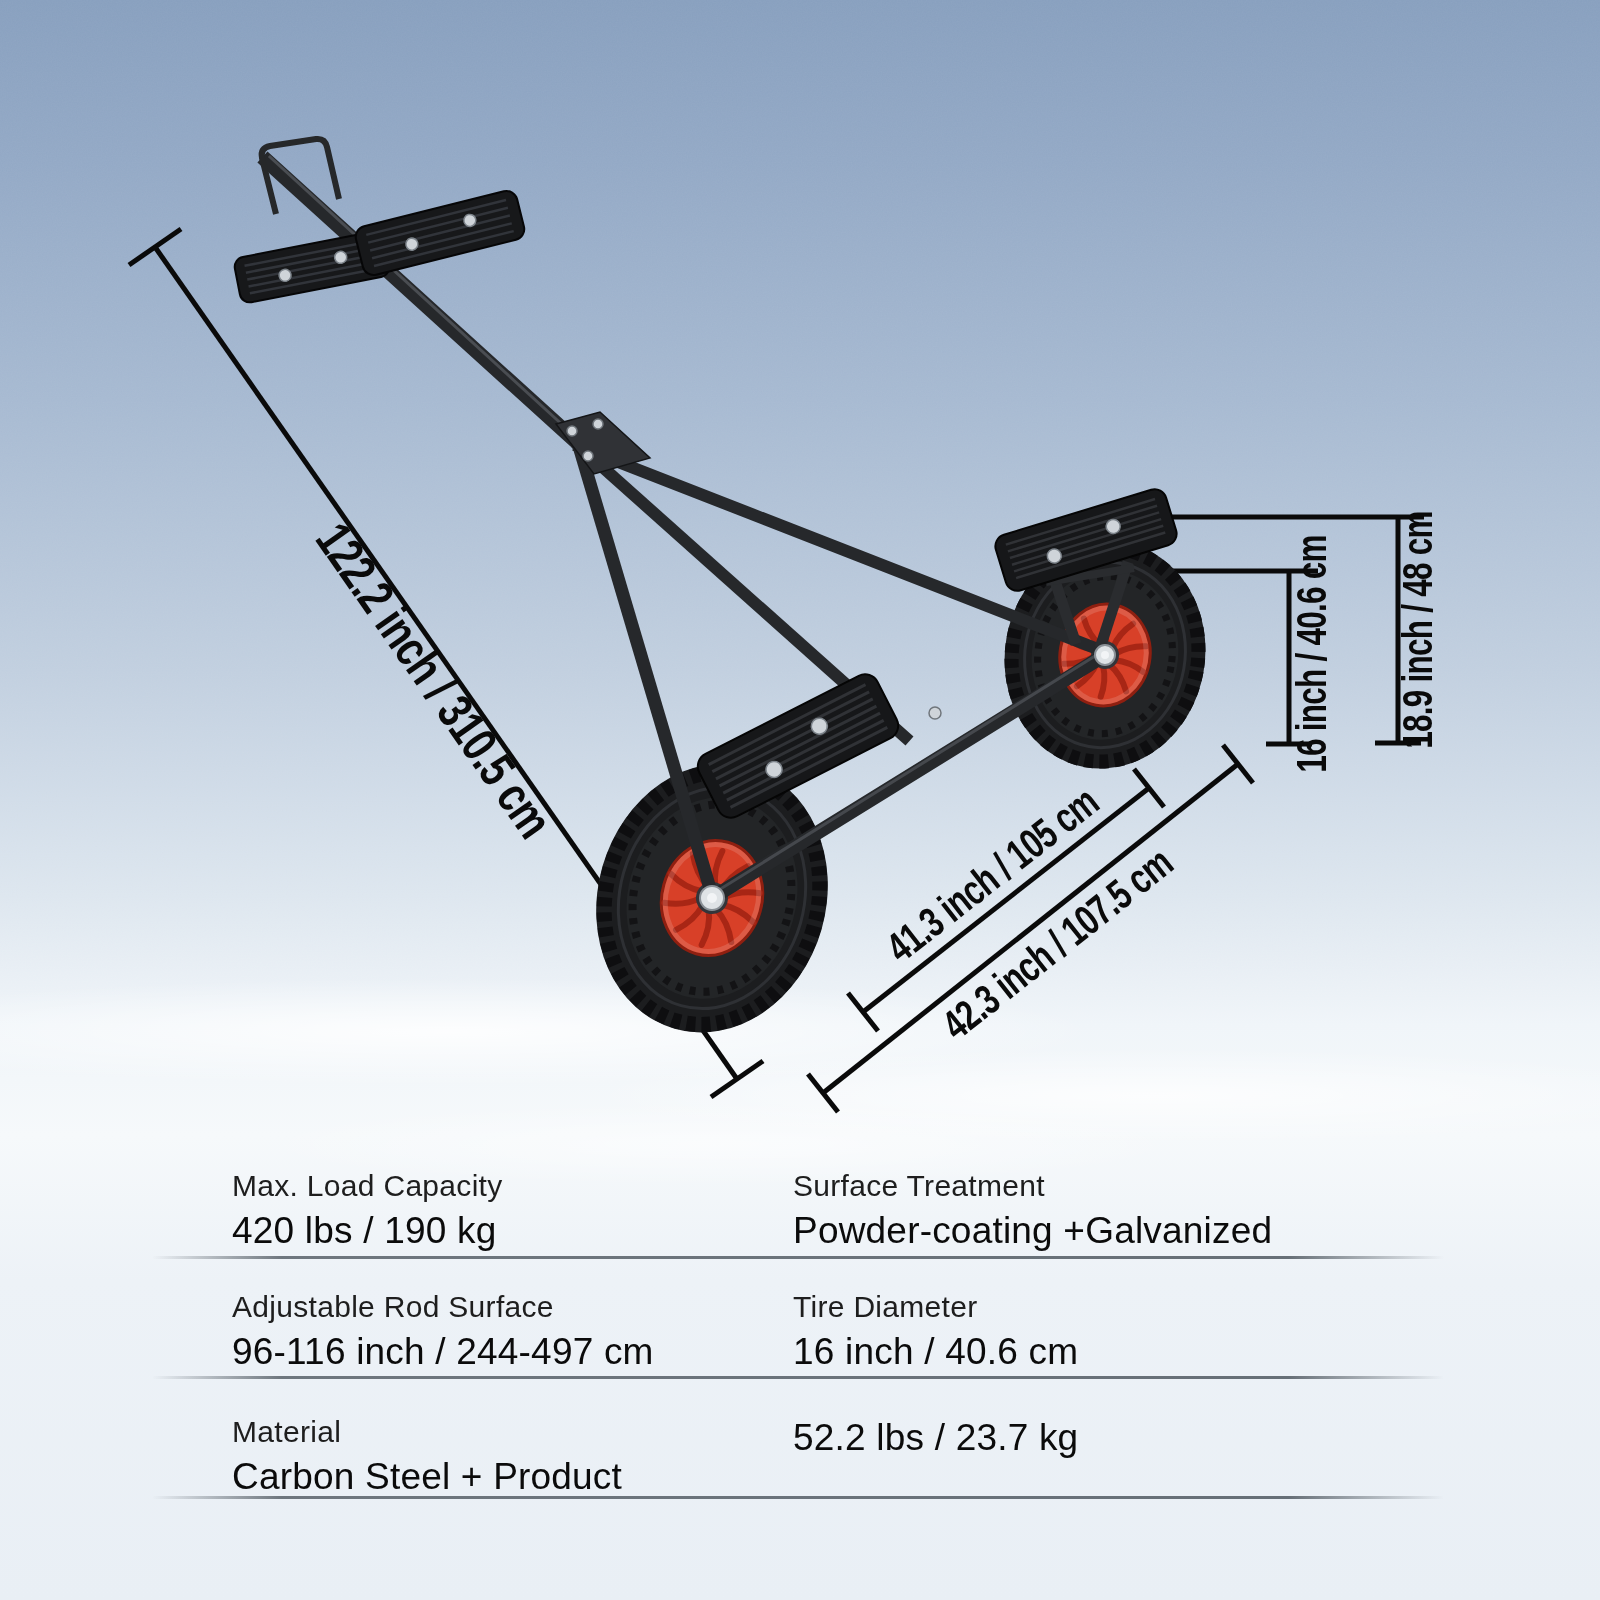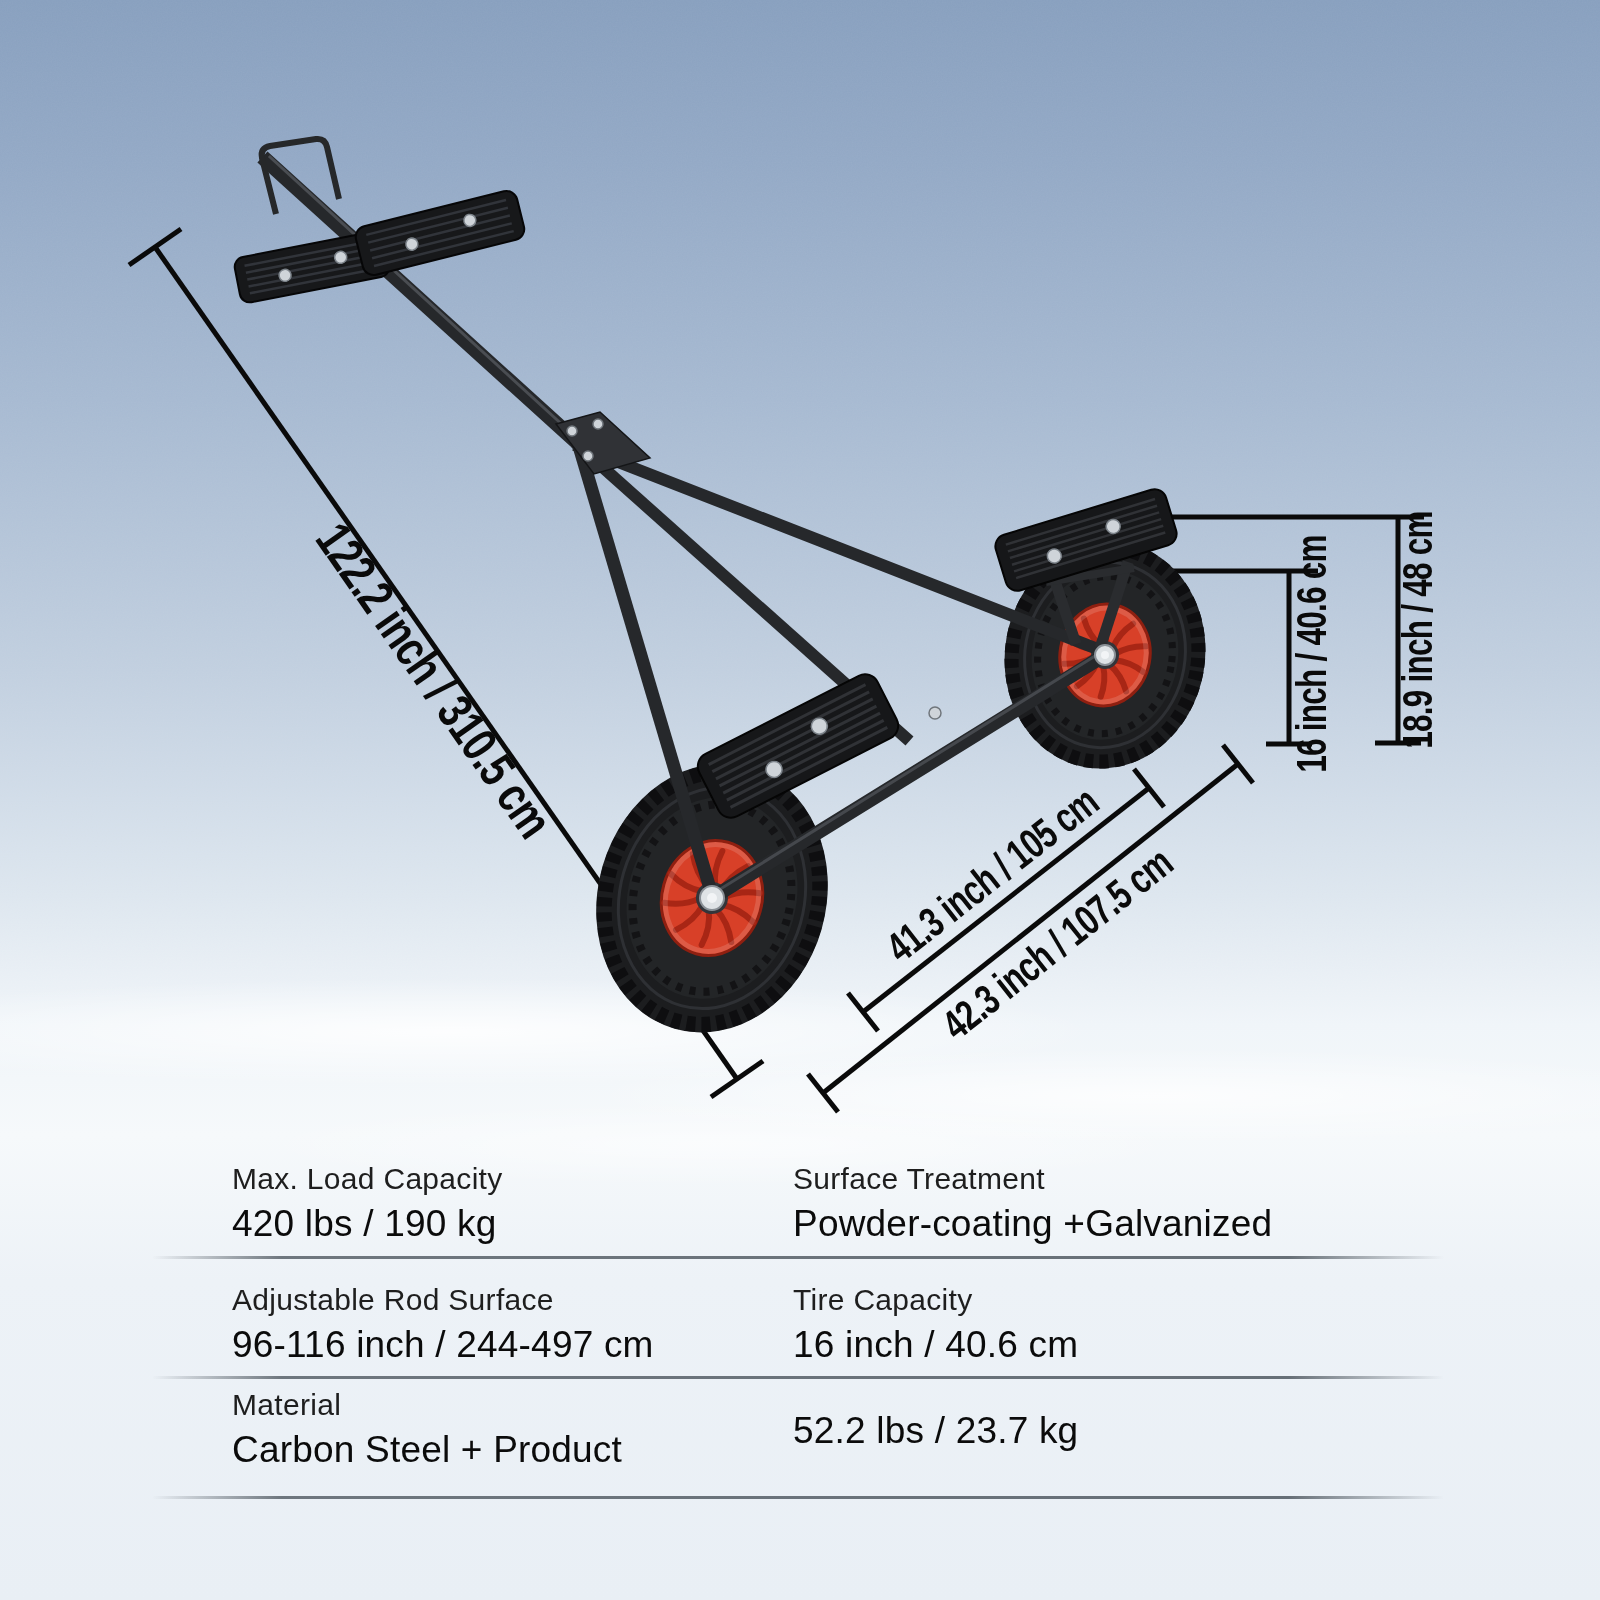--- a/index.html
+++ b/index.html
@@ -8,21 +8,21 @@
     position:relative;width:1600px;height:1600px;overflow:hidden;
     background:
       radial-gradient(55% 4.5% at 28% 64.5%, rgba(255,255,255,0.85), rgba(255,255,255,0) 75%),
       radial-gradient(48% 4% at 72% 68.5%, rgba(255,255,255,0.75), rgba(255,255,255,0) 75%),
       radial-gradient(40% 3.5% at 45% 71.5%, rgba(255,255,255,0.55), rgba(255,255,255,0) 75%),
       linear-gradient(180deg,#879fbe 0%,#92a8c5 10%,#a6b9d1 25%,#c1cfdf 42%,#dde6ef 56%,#f0f5f9 64%,#f6f9fb 71%,#edf2f7 80%,#e9eff5 100%);
   }
   .hero-svg{position:absolute;left:0;top:0;}
   .dim-label{font-weight:bold;fill:#0a0a0a;letter-spacing:-1px;}
   .specs{position:absolute;left:0;top:1140px;width:1600px;height:460px;}
-  .spec-cell{position:absolute;width:560px;}
+  .spec-cell{position:absolute;width:560px;margin-top:7px;}
   .spec-label{font-size:30px;color:#1e1e1e;letter-spacing:.3px;}
   .spec-value{font-size:37px;font-weight:normal;color:#0b0b0b;margin-top:7px;letter-spacing:.2px;}
   .divider{
     position:absolute;left:152px;width:1292px;height:3px;
     background:linear-gradient(90deg,rgba(88,97,105,0) 0%,rgba(88,97,105,.85) 10%,rgba(88,97,105,.9) 88%,rgba(88,97,105,0) 100%);
     border-radius:2px;
   }
   .cell-l{left:232px;}
   .cell-r{left:793px;}
 </style>
@@ -242,26 +242,26 @@
       <div class="spec-label">Surface Treatment</div>
       <div class="spec-value">Powder-coating +Galvanized</div>
     </div>
     <div class="divider" style="top:116px"></div>
 
     <div class="spec-cell cell-l" style="top:143px">
       <div class="spec-label">Adjustable Rod Surface</div>
       <div class="spec-value">96-116 inch / 244-497 cm</div>
     </div>
     <div class="spec-cell cell-r" style="top:143px">
-      <div class="spec-label">Tire Capacity</div>
+      <div class="spec-label">Tire Diameter</div>
       <div class="spec-value">16 inch / 40.6 cm</div>
     </div>
     <div class="divider" style="top:236px"></div>
 
-    <div class="spec-cell cell-l" style="top:248px">
+    <div class="spec-cell cell-l" style="top:268px">
       <div class="spec-label">Material</div>
       <div class="spec-value">Carbon Steel + Product</div>
     </div>
     <div class="spec-cell cell-r" style="top:263px">
       <div class="spec-value">52.2 lbs / 23.7 kg</div>
     </div>
     <div class="divider" style="top:356px"></div>
   </div>
 </div>
 

